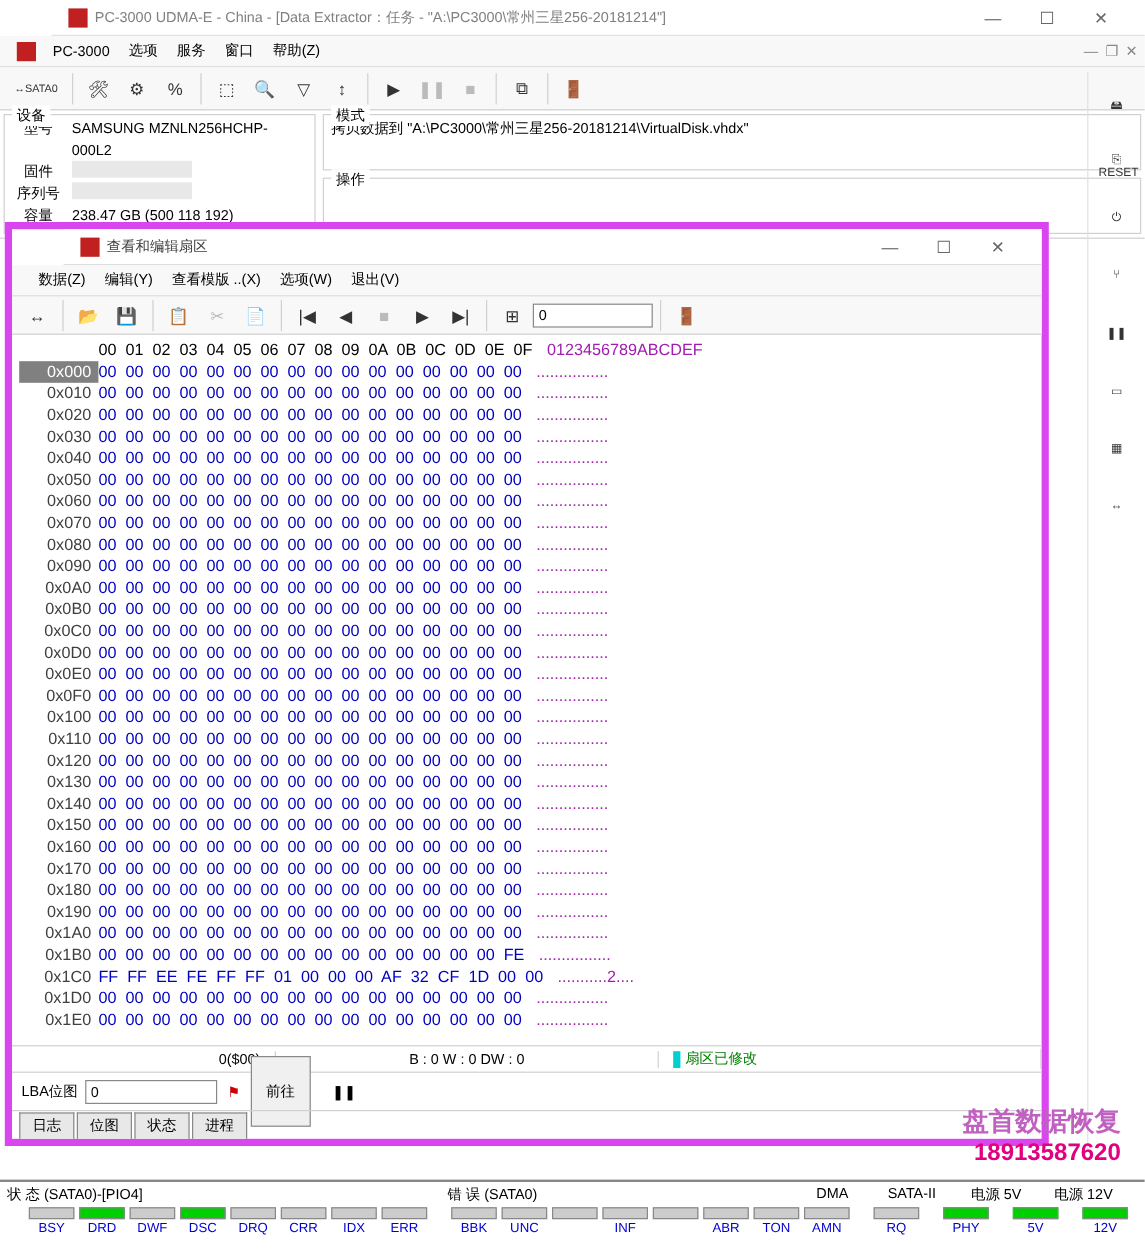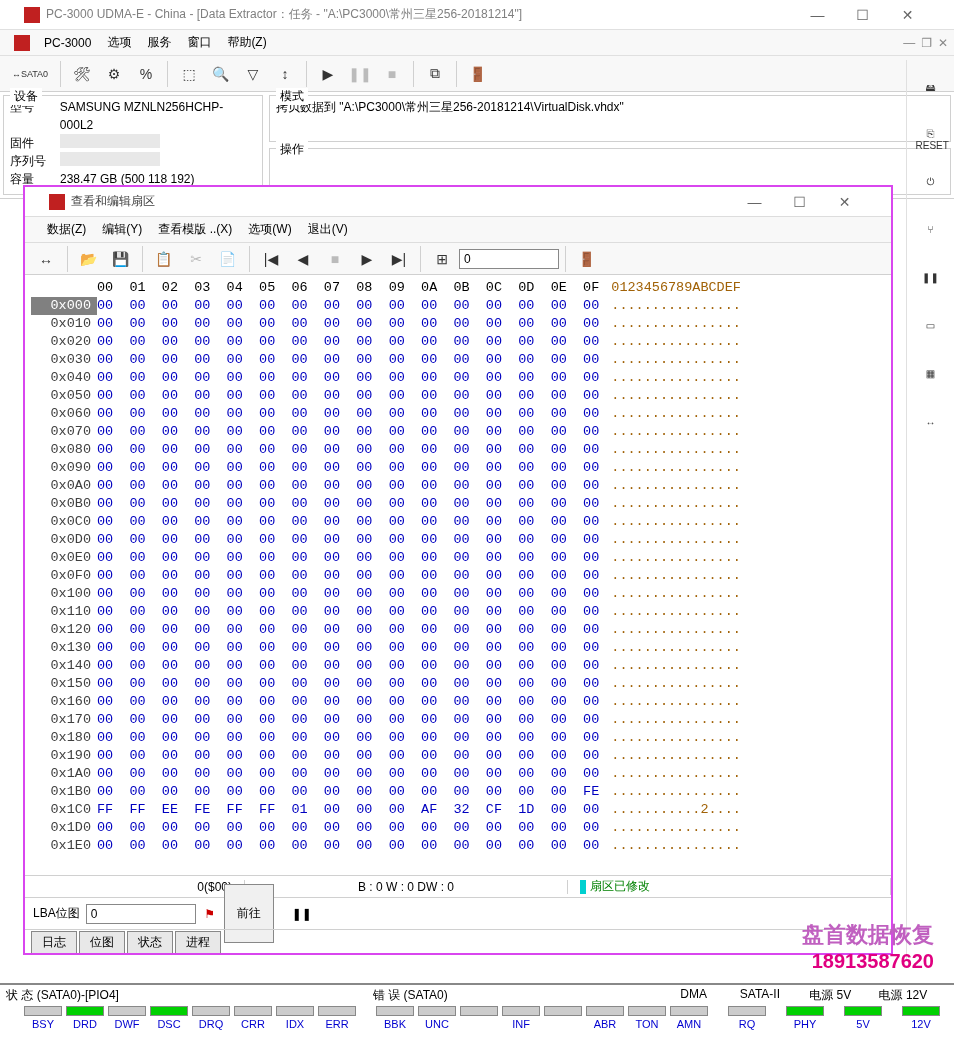--- a/index.html
+++ b/index.html
@@ -1,44 +1,44 @@
 <!DOCTYPE html>
 <html><head>
 <meta charset="utf-8">
 <style>
 * { box-sizing: border-box; margin: 0; padding: 0; }
 body { font-family: "Microsoft YaHei", Tahoma, sans-serif; font-size: 12px; background: #fff; width: 954px; height: 1043px; overflow: hidden; position: relative; }
-.titlebar { height: 30px; background: #fff; display: flex; align-items: center; padding: 0 24px; border-bottom: 1px solid #e0e0e0; }
+.titlebar { height: 30px; background: #fff; display: flex; align-items: center; padding: 0 14px; border-bottom: 1px solid #e0e0e0; margin-left: 43px; }
 .titlebar .icon-app { width: 16px; height: 16px; background: #c02020; margin-right: 6px; }
 .titlebar .title { flex: 1; color: #808080; font-size: 12px; }
 .titlebar .winbtns { display: flex; }
 .titlebar .winbtn { width: 45px; height: 28px; display: flex; align-items: center; justify-content: center; color: #666; font-size: 14px; }
 .menubar { height: 26px; display: flex; align-items: center; padding: 0 14px; border-bottom: 1px solid #e0e0e0; background: #f8f8f8; position: relative; }
 .menubar .icon-app { width: 16px; height: 16px; background: #c02020; margin-right: 6px; }
 .menubar .mitem { padding: 0 8px; font-size: 12px; }
 .menubar .mdibtns { position: absolute; right: 6px; display: flex; gap: 6px; color: #888; }
 .toolbar { height: 36px; display: flex; align-items: center; padding: 2px 6px; border-bottom: 1px solid #d0d0d0; background: #f8f8f8; gap: 2px; }
 .tbtn { width: 30px; height: 30px; display: flex; align-items: center; justify-content: center; border: 1px solid transparent; color: #333; font-size: 14px; }
 .tsep { width: 1px; height: 26px; background: #d0d0d0; margin: 0 4px; }
 .infopanel { display: flex; border-bottom: 1px solid #d0d0d0; }
 .infobox { border: 1px solid #d0d0d0; margin: 3px; padding: 2px 6px 6px; position: relative; flex: 1; }
 .infobox .legend { position: absolute; top: -8px; left: 6px; background: #fff; padding: 0 4px; font-size: 12px; }
 .infobox .row { display: flex; font-size: 12px; line-height: 18px; }
-.infobox .lbl { width: 44px; text-align: left; margin-right: 6px; }
+.infobox .lbl { width: 44px; text-align: center; margin-right: 6px; }
 .infobox .redact { background: #e8e8e8; width: 100px; height: 14px; display: inline-block; }
-.innerwin { position: absolute; left: 23px; top: 185px; width: 870px; height: 770px; border: 2px solid #d946ef; background: #fff; display: flex; flex-direction: column; }
+.innerwin { position: absolute; left: 4px; top: 185px; width: 870px; height: 770px; border: 6px solid #d946ef; background: #fff; display: flex; flex-direction: column; }
 .innerwin .titlebar { background: #fff; border-bottom: 1px solid #ddd; }
-.hexarea { flex: 1; overflow: hidden; font-family: Liberation Mono, monospace; font-size: 13.5px; padding: 4px 6px; }
+.hexarea { flex: 1; overflow: hidden; font-family: Liberation Sans, sans-serif; font-size: 13.5px; padding: 4px 6px; }
 .hexhdr { display: flex; color: #000; }
 .hexrow { display: flex; white-space: pre; line-height: 18px; }
 .offs { width: 66px; text-align: right; padding-right: 6px; color: #404040; }
 .offs.sel { background: #808080; color: #fff; }
 .bytes { color: #0000c0; }
 .bytes.hdr { color: #000; }
-.ascii { margin-left: 12px; color: #a16207; }
+.ascii { margin-left: 12px; color: #a21caf; }
 .statusrow { height: 22px; border-top: 1px solid #d0d0d0; display: flex; align-items: center; font-size: 12px; }
 .statusrow .cell { padding: 0 12px; border-right: 1px solid #d0d0d0; }
 .statusrow .mod { color: #008000; }
 .statusrow .modbar { width: 6px; height: 14px; background: #00d0d0; display: inline-block; margin-right: 4px; vertical-align: middle; }
 .lbabar { height: 32px; border-top: 1px solid #d0d0d0; display: flex; align-items: center; padding: 0 8px; gap: 6px; }
 .lbabar input { width: 110px; height: 20px; border: 1px solid #888; padding: 0 4px; font-size: 12px; }
 .lbabar .btn { border: 1px solid #888; background: #f0f0f0; padding: 20px 12px; font-size: 12px; }
 .tabs { height: 24px; border-top: 1px solid #d0d0d0; display: flex; align-items: flex-end; padding: 0 6px; }
 .tab { border: 1px solid #888; border-bottom: none; padding: 2px 10px; margin-right: 2px; background: #e8e8e8; font-size: 12px; }
 .rightrail { position: absolute; right: 0; top: 60px; width: 48px; display: flex; flex-direction: column; align-items: center; gap: 18px; padding-top: 20px; border-left: 1px solid #e0e0e0; height: 900px; }

